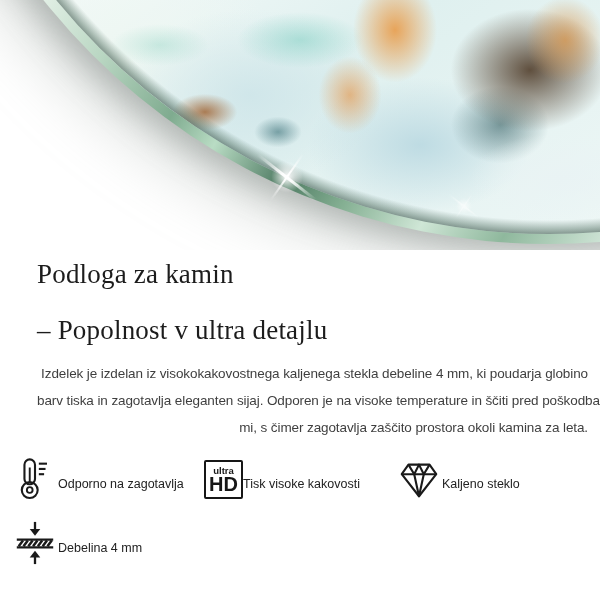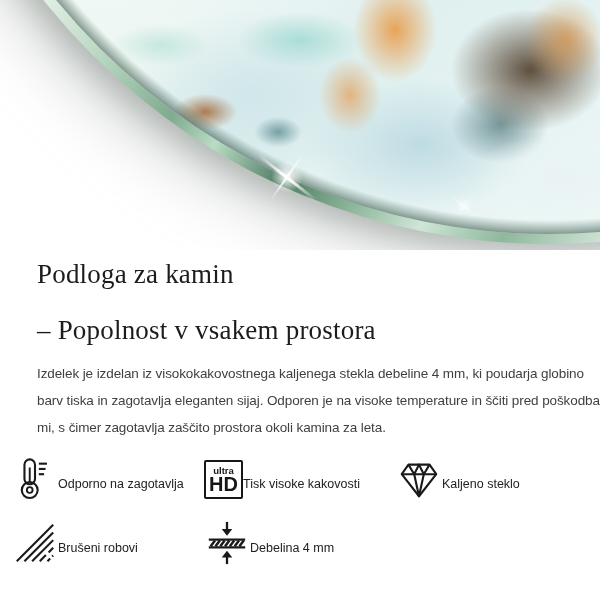--- a/index.html
+++ b/index.html
@@ -47,21 +47,21 @@
   .sparkle .r1 { width:74px; height:2.5px; left:-37px; top:-1.25px; transform:rotate(38deg); }
   .sparkle .r2 { width:56px; height:2px;  left:-28px; top:-1px;   transform:rotate(-55deg); }
   .sp-main { left:287px; top:177px; }
   .sp-small { left:464px; top:206px; opacity:.65; transform:scale(.5); }
 
   
   h1 { font-family:"Liberation Serif", serif; font-weight:400; color:#1c1c1c;
        font-size:27px; line-height:32px; margin:4px 20px 0 37px; letter-spacing:.2px; }
   h1 span { display:block;margin-top:24px; }
 
-  .desc { margin:14px 12px 0 37px; font-size:13.5px; line-height:27px; color:#3f3f3f; letter-spacing:-0.1px; }
+  .desc { margin:14px 12px 0 37px; font-size:13.5px; line-height:27px; color:#3f3f3f; letter-spacing:-0.1px;text-align:right; }
   .desc span { display:block; white-space:nowrap; }
 
   
   .features { margin:15px 12px 0; display:grid; grid-template-columns:repeat(3,1fr); row-gap:18px; }
   .feature { display:flex; flex-direction:row; align-items:center;text-align:right; }
   .f-icon { height:46px; display:flex; align-items:center; justify-content:center; }
   .f-label { margin-top:9px; font-size:12.5px; color:#222; }
 
   svg { stroke:#1a1a1a; fill:none; stroke-width:2.2; }
 
@@ -86,21 +86,21 @@
   </div>
   <div class="sparkle sp-small">
     <div class="glow"></div>
       <div class="ray r1"></div>
       <div class="ray r2"></div>
   </div>
 </div>
 
 <h1>
   <span>Podloga za kamin</span>
-  <span>– Popolnost v vsakem prostora</span>
+  <span>– Popolnost v ultra detajlu</span>
 </h1>
 
 <p class="desc">
   <span>Izdelek je izdelan iz visokokakovostnega kaljenega stekla debeline 4 mm, ki poudarja globino</span>
   <span>barv tiska in zagotavlja eleganten sijaj. Odporen je na visoke temperature in ščiti pred poškodba-</span>
   <span>mi, s čimer zagotavlja zaščito prostora okoli kamina za leta.</span>
 </p>
 
 <div class="features">
 
@@ -135,32 +135,20 @@
       <svg width="46" height="46" viewBox="0 0 48 48" stroke-width="2" stroke-linejoin="round">
         <path d="M13 9 H35 L42 19 L24 42 L6 19 Z"></path>
         <path d="M6 19 H42"></path>
         <path d="M13 9 L19 19 L24 9 L29 19 L35 9"></path>
         <path d="M19 19 L24 42 L29 19"></path>
       </svg>
     </div>
     <div class="f-label">Kaljeno steklo</div>
   </div>
 
-  <div class="feature">
-    <div class="f-icon">
-      <svg width="46" height="46" viewBox="0 0 48 48" stroke-width="4.2">
-        <line x1="5" y1="43" x2="43" y2="5"></line>
-        <line x1="13" y1="43" x2="43" y2="13"></line>
-        <line x1="21" y1="43" x2="43" y2="21"></line>
-        <line x1="29" y1="43" x2="43" y2="29" stroke-dasharray="9 4"></line>
-        <line x1="37" y1="43" x2="43" y2="37" stroke-dasharray="4 3"></line>
-      </svg>
-    </div>
-    <div class="f-label">Brušeni robovi</div>
-  </div>
 
   <div class="feature">
     <div class="f-icon">
       <svg width="46" height="46" viewBox="0 0 48 48">
         <line x1="24" y1="2" x2="24" y2="10" stroke-width="2.4"></line>
         <polygon points="18.5,9.5 29.5,9.5 24,16.5" fill="#1a1a1a" stroke="none"></polygon>
         <line x1="5" y1="20.5" x2="43" y2="20.5" stroke-width="2.4"></line>
         <line x1="5" y1="28.5" x2="43" y2="28.5" stroke-width="2.4"></line>
         <g stroke-width="2.6">
           <line x1="7" y1="27.5" x2="11.5" y2="21.5"></line>

